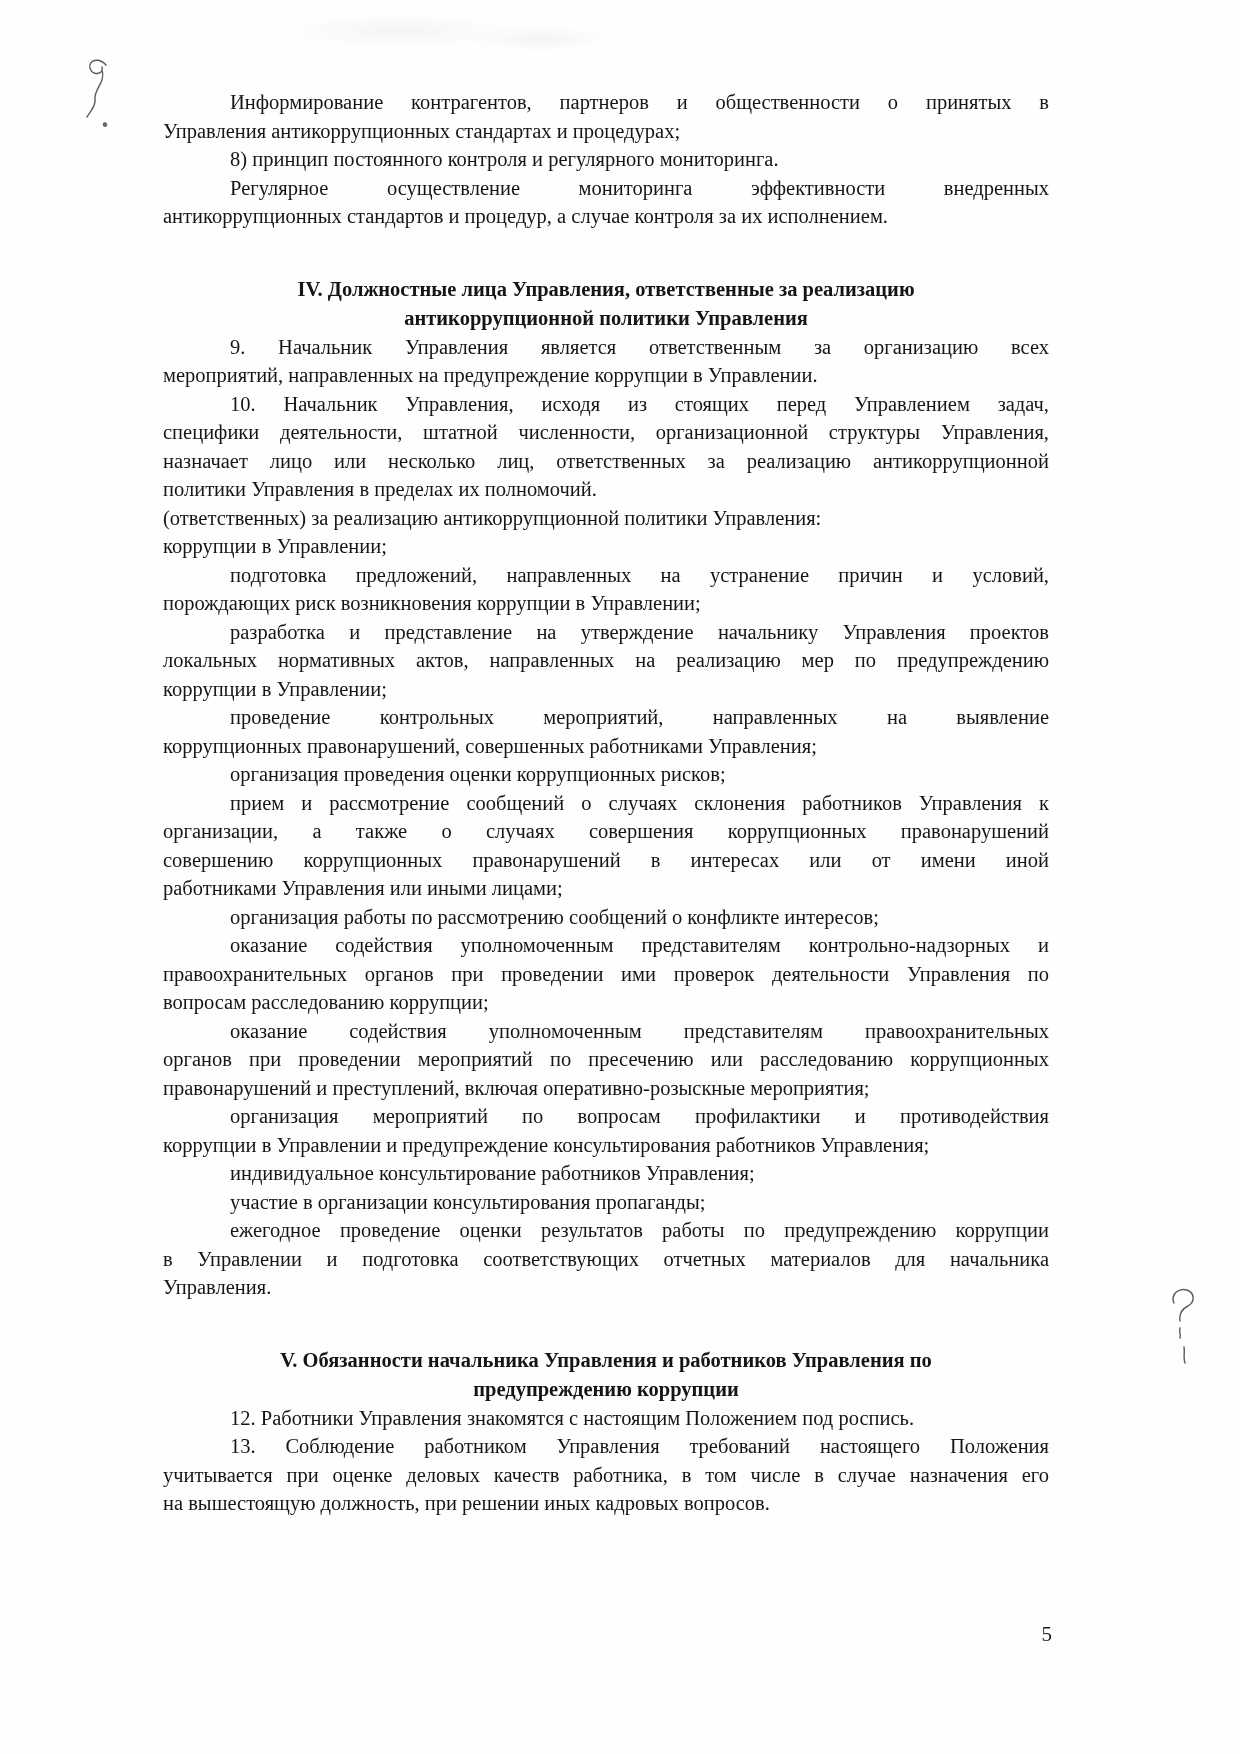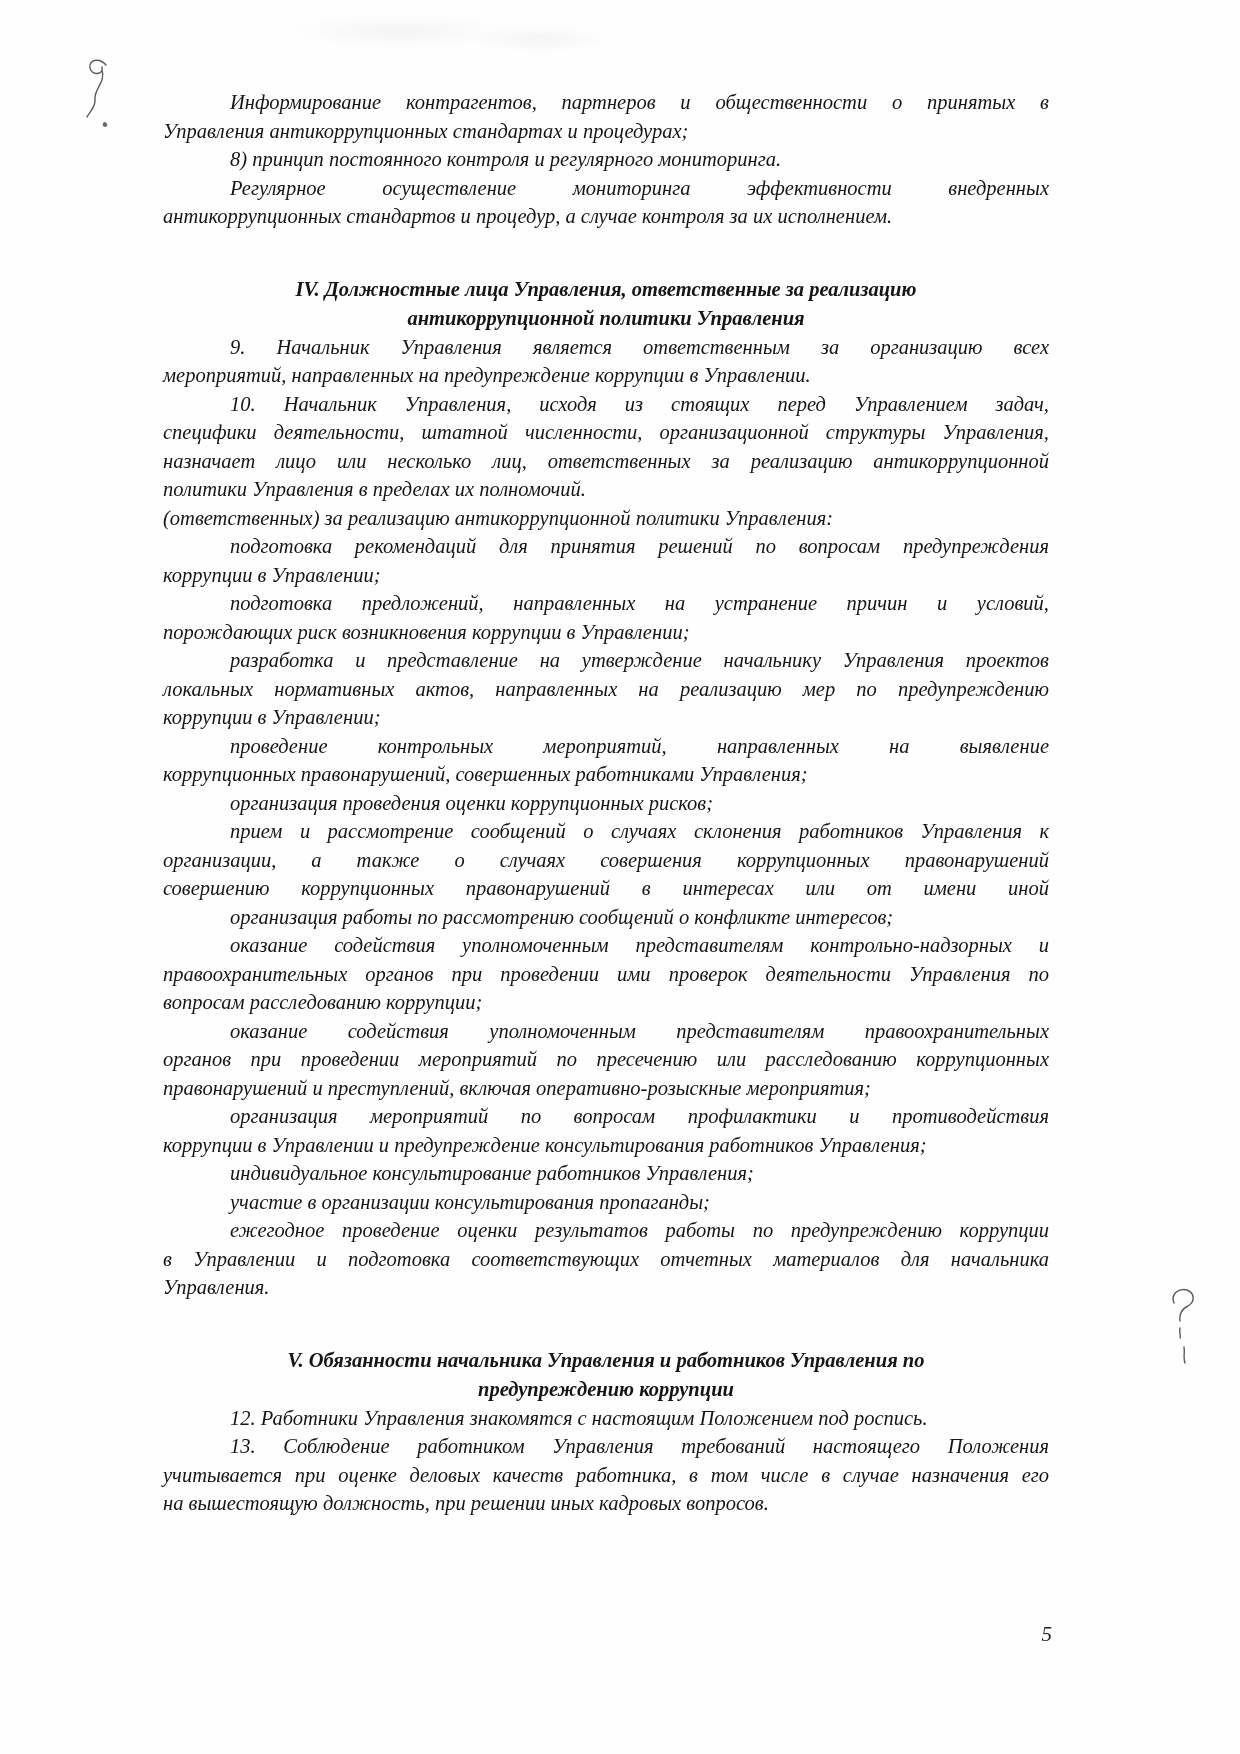--- a/index.html
+++ b/index.html
@@ -7,21 +7,20 @@
     width:1240px;height:1754px;
     background:#f6f6f6;
     font-family:"Liberation Serif","DejaVu Serif",serif;
   }
   .page{
     position:relative;
     width:1240px;height:1754px;
     background:#fefefe;
     overflow:hidden;
     color:#151515;
-    font-style:italic;
   }
   .textblock{
     position:absolute;
     left:163px; top:88px; width:886px;
     font-size:20.5px;
     line-height:28.5px;
     text-rendering:optimizeLegibility;
   }
   .ln{
     text-align:justify;
@@ -80,33 +79,33 @@
     <div class="ln heading gap">IV. Должностные лица Управления, ответственные за реализацию</div>
     <div class="ln heading">антикоррупционной политики Управления</div>
 
     <div class="ln j ind">9. Начальник Управления является ответственным за организацию всех</div>
     <div class="ln">мероприятий, направленных на предупреждение коррупции в Управлении.</div>
     <div class="ln j ind">10. Начальник Управления, исходя из стоящих перед Управлением задач,</div>
     <div class="ln j">специфики деятельности, штатной численности, организационной структуры Управления,</div>
     <div class="ln j">назначает лицо или несколько лиц, ответственных за реализацию антикоррупционной</div>
     <div class="ln">политики Управления в пределах их полномочий.</div>
     <div class="ln">(ответственных) за реализацию антикоррупционной политики Управления:</div>
-    <div class="ln j ind">подготовка рекомендаций для принятия решений по вопросам предупреждения</div>
     <div class="ln">коррупции в Управлении;</div>
     <div class="ln j ind">подготовка предложений, направленных на устранение причин и условий,</div>
     <div class="ln">порождающих риск возникновения коррупции в Управлении;</div>
     <div class="ln j ind">разработка и представление на утверждение начальнику Управления проектов</div>
     <div class="ln j">локальных нормативных актов, направленных на реализацию мер по предупреждению</div>
     <div class="ln">коррупции в Управлении;</div>
     <div class="ln j ind">проведение контрольных мероприятий, направленных на выявление</div>
     <div class="ln">коррупционных правонарушений, совершенных работниками Управления;</div>
     <div class="ln ind">организация проведения оценки коррупционных рисков;</div>
     <div class="ln j ind">прием и рассмотрение сообщений о случаях склонения работников Управления к</div>
     <div class="ln j">организации, а также о случаях совершения коррупционных правонарушений</div>
     <div class="ln j">совершению коррупционных правонарушений в интересах или от имени иной</div>
+    <div class="ln">работниками Управления или иными лицами;</div>
     <div class="ln ind">организация работы по рассмотрению сообщений о конфликте интересов;</div>
     <div class="ln j ind">оказание содействия уполномоченным представителям контрольно-надзорных и</div>
     <div class="ln j">правоохранительных органов при проведении ими проверок деятельности Управления по</div>
     <div class="ln">вопросам расследованию коррупции;</div>
     <div class="ln j ind">оказание содействия уполномоченным представителям правоохранительных</div>
     <div class="ln j">органов при проведении мероприятий по пресечению или расследованию коррупционных</div>
     <div class="ln">правонарушений и преступлений, включая оперативно-розыскные мероприятия;</div>
     <div class="ln j ind">организация мероприятий по вопросам профилактики и противодействия</div>
     <div class="ln">коррупции в Управлении и предупреждение консультирования работников Управления;</div>
     <div class="ln ind">индивидуальное консультирование работников Управления;</div>

